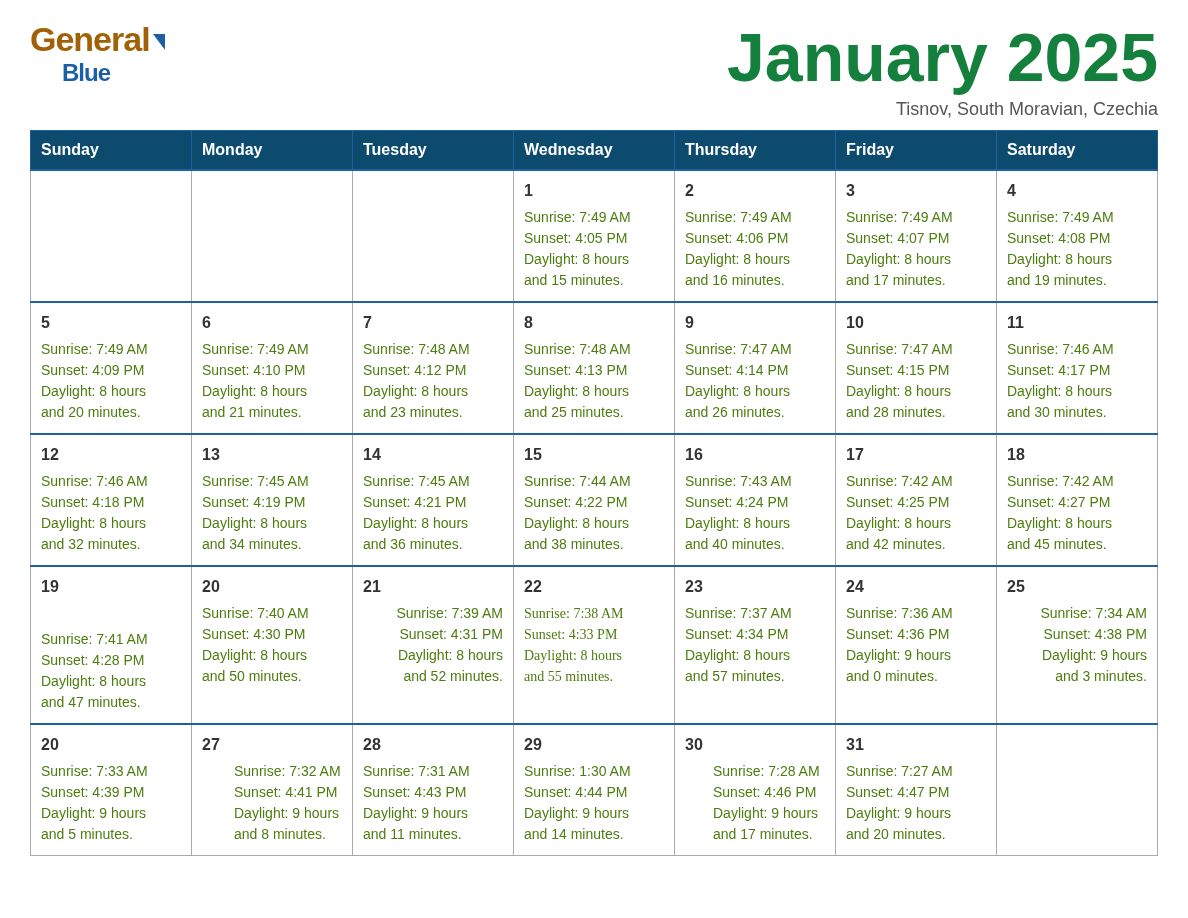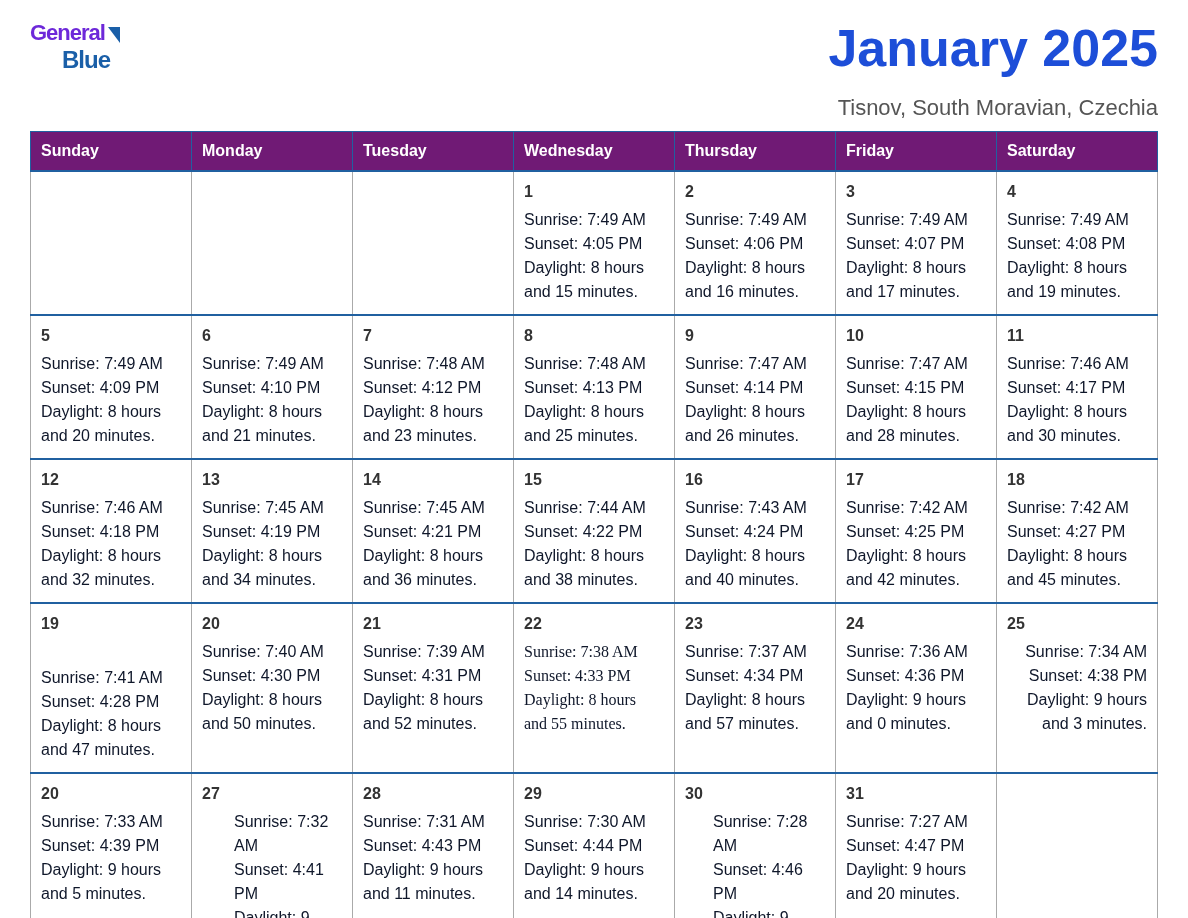--- a/index.html
+++ b/index.html
@@ -14,37 +14,37 @@
     .header {
       display: flex;
       justify-content: space-between;
       align-items: flex-start;
       margin-bottom: 10px;
     }
     .title-block {
       text-align: right;
     }
     .month-title {
-      font-size: 52px;
-      font-weight: bold;
-      color: #1d4ed8;
+      font-size: 68px;
+      font-weight: bold;
+      color: #15803d;
       line-height: 1.1;
     }
     .location {
-      font-size: 22px;
+      font-size: 18px;
       color: #555;
-      margin-top: 18px;
+      margin-top: 4px;
     }
     .calendar {
       width: 100%;
       border-collapse: collapse;
       margin-top: 10px;
     }
     .calendar thead tr th {
-      background-color: #701a75;
+      background-color: #0c4a6e;
       color: #fff;
       font-size: 16px;
       font-weight: bold;
       padding: 10px 10px;
       text-align: left;
       border: 1px solid #2060a0;
     }
     .calendar tbody tr td {
       vertical-align: top;
       padding: 8px 10px 10px 10px;
@@ -60,32 +60,32 @@
       background: #fff;
       border-top: 2px solid #2060a0;
     }
     .day-number {
       font-size: 16px;
       font-weight: bold;
       margin-bottom: 4px;
       display: block;
     }
     .day-info {
-      font-size: 16px;
-      color: #0f172a;
+      font-size: 14px;
+      color: #4d7c0f;
     }
     .logo-row {
       display: flex;
       flex-direction: row;
       align-items: center;
     }
     .logo-text-general {
-      font-size: 22px;
-      font-weight: bold;
-      color: #6d28d9;
+      font-size: 34px;
+      font-weight: bold;
+      color: #a16207;
       letter-spacing: -1px;
     }
     .logo-triangle {
       width: 0;
       height: 0;
       border-left: 12px solid transparent;
       border-right: 0px solid transparent;
       border-top: 16px solid #1a5fa8;
       display: inline-block;
       margin-left: 3px;
@@ -281,21 +281,21 @@
         </td>
         <td>
           <span class="day-number">20</span>
           <div class="day-info" style="white-space: pre-line;">Sunrise: 7:40 AM
 Sunset: 4:30 PM
 Daylight: 8 hours
 and 50 minutes.</div>
         </td>
         <td>
           <span class="day-number">21</span>
-          <div class="day-info" style="white-space: pre-line;">Sunrise: 7:39 AM
+          <div class="day-info" style="white-space: pre-line; text-align: right;">Sunrise: 7:39 AM
 Sunset: 4:31 PM
 Daylight: 8 hours
 and 52 minutes.</div>
         </td>
         <td>
           <span class="day-number">22</span>
           <div class="day-info" style="white-space: pre-line; font-family: Liberation Serif, serif;">Sunrise: 7:38 AM
 Sunset: 4:33 PM
 Daylight: 8 hours
 and 55 minutes.</div>
@@ -339,21 +339,21 @@
         </td>
         <td>
           <span class="day-number">28</span>
           <div class="day-info" style="white-space: pre-line;">Sunrise: 7:31 AM
 Sunset: 4:43 PM
 Daylight: 9 hours
 and 11 minutes.</div>
         </td>
         <td>
           <span class="day-number">29</span>
-          <div class="day-info" style="white-space: pre-line;">Sunrise: 7:30 AM
+          <div class="day-info" style="white-space: pre-line;">Sunrise: 1:30 AM
 Sunset: 4:44 PM
 Daylight: 9 hours
 and 14 minutes.</div>
         </td>
         <td>
           <span class="day-number">30</span>
           <div class="day-info" style="white-space: pre-line; margin-left: 28px;">Sunrise: 7:28 AM
 Sunset: 4:46 PM
 Daylight: 9 hours
 and 17 minutes.</div>

